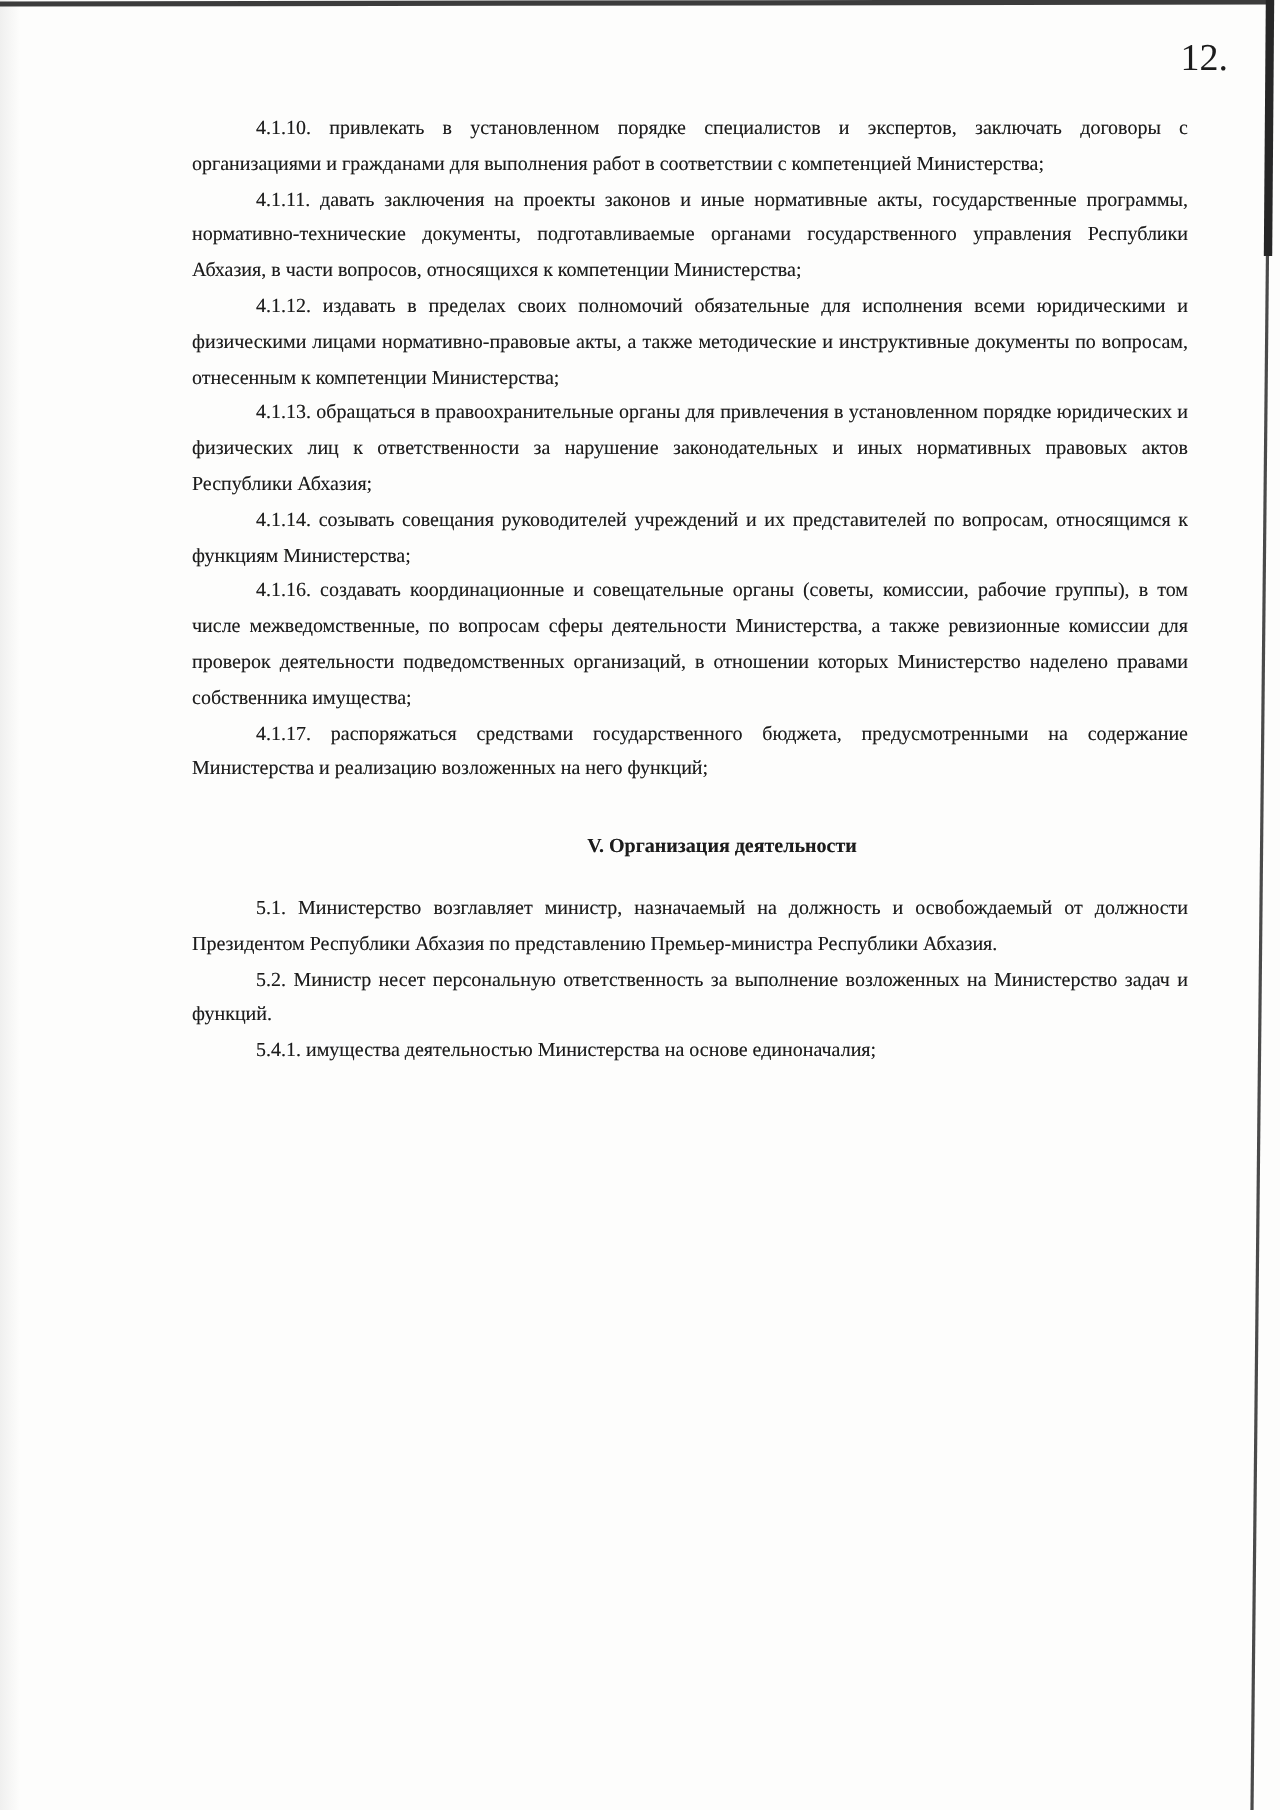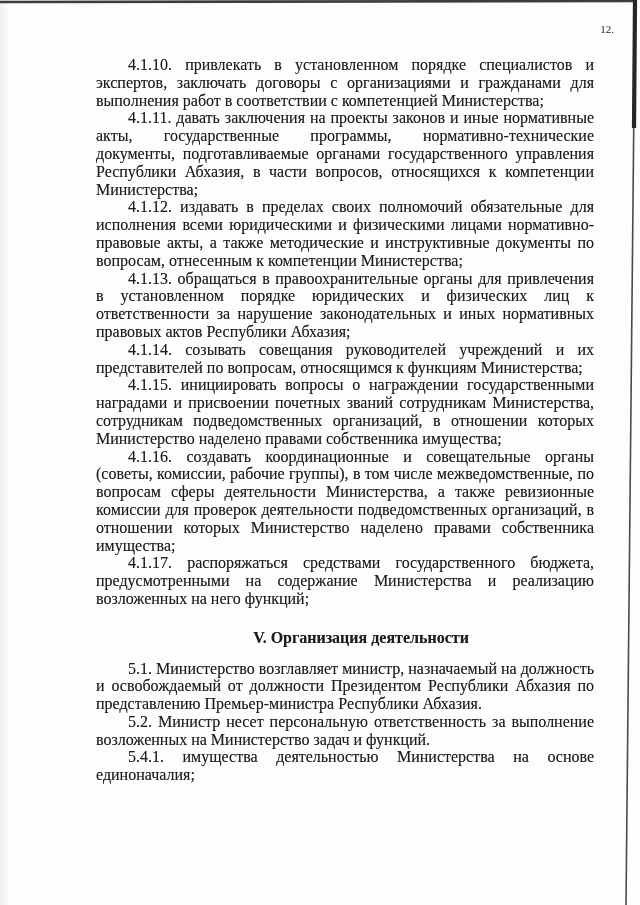--- a/index.html
+++ b/index.html
@@ -27,29 +27,29 @@
     position: absolute;
     left: 0; top: 0;
     pointer-events: none;
   }
   .page-number {
     position: absolute;
     top: 21px;
     left: 558px;
     width: 56px;
     text-align: right;
-    font-size: 11px;
+    font-size: 19px;
     line-height: 17px;
   }
   .doc-body {
     position: absolute;
     left: 96px;
     top: 56px;
     width: 498px;
-    font-size: 16px;
+    font-size: 10px;
     line-height: 17.8px;
     text-align: justify;
     text-shadow: 0 0 0.3px rgba(20,20,20,0.45);
   }
   .doc-body p {
     margin: 0;
     text-indent: 32px;
   }
   .doc-body p.heading {
     font-weight: bold;
@@ -71,21 +71,20 @@
   </svg>
 
   <div class="page-number">12.</div>
 
   <div class="doc-body">
     <p>4.1.10. привлекать в установленном порядке специалистов и экспертов, заключать договоры с организациями и гражданами для выполнения работ в соответствии с компетенцией Министерства;</p>
     <p>4.1.11. давать заключения на проекты законов и иные нормативные акты, государственные программы, нормативно-технические документы, подготавливаемые органами государственного управления Республики Абхазия, в части вопросов, относящихся к компетенции Министерства;</p>
     <p>4.1.12. издавать в пределах своих полномочий обязательные для исполнения всеми юридическими и физическими лицами нормативно-правовые акты, а также методические и инструктивные документы по вопросам, отнесенным к компетенции Министерства;</p>
     <p>4.1.13. обращаться в правоохранительные органы для привлечения в установленном порядке юридических и физических лиц к ответственности за нарушение законодательных и иных нормативных правовых актов Республики Абхазия;</p>
     <p>4.1.14. созывать совещания руководителей учреждений и их представителей по вопросам, относящимся к функциям Министерства;</p>
-    <p>4.1.15. инициировать вопросы о награждении государственными наградами и присвоении почетных званий сотрудникам Министерства, сотрудникам подведомственных организаций, в отношении которых Министерство наделено правами собственника имущества;</p>
     <p>4.1.16. создавать координационные и совещательные органы (советы, комиссии, рабочие группы), в том числе межведомственные, по вопросам сферы деятельности Министерства, а также ревизионные комиссии для проверок деятельности подведомственных организаций, в отношении которых Министерство наделено правами собственника имущества;</p>
     <p>4.1.17. распоряжаться средствами государственного бюджета, предусмотренными на содержание Министерства и реализацию возложенных на него функций;</p>
 
     <p class="heading">V. Организация деятельности</p>
 
     <p>5.1. Министерство возглавляет министр, назначаемый на должность и освобождаемый от должности Президентом Республики Абхазия по представлению Премьер-министра Республики Абхазия.</p>
     <p>5.2. Министр несет персональную ответственность за выполнение возложенных на Министерство задач и функций.</p>
     <p>5.4.1. имущества деятельностью Министерства на основе единоначалия;</p>
   </div>
 

